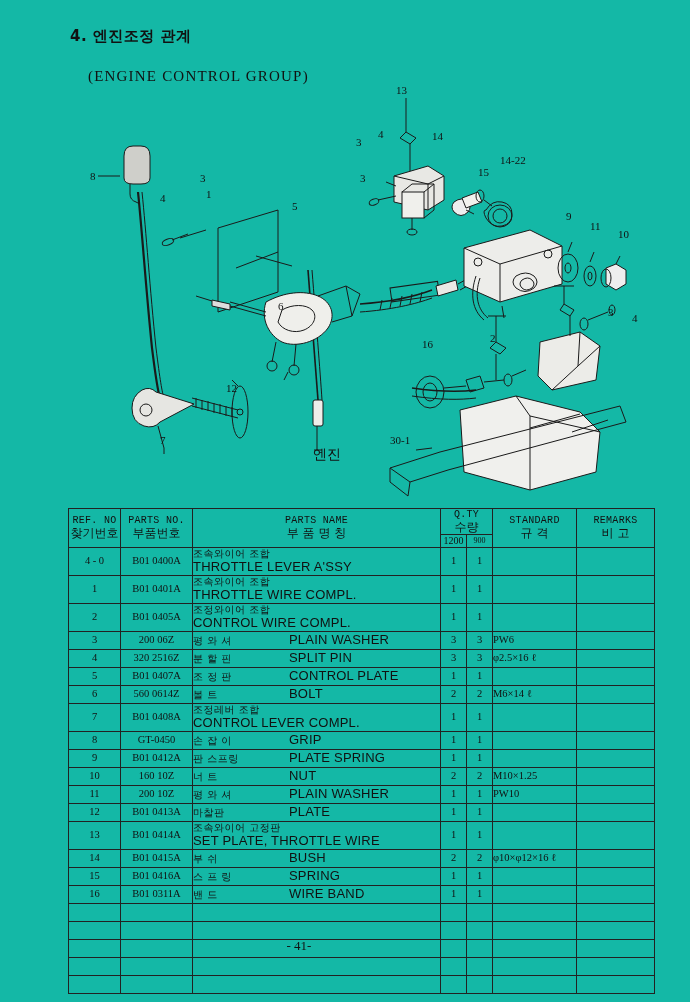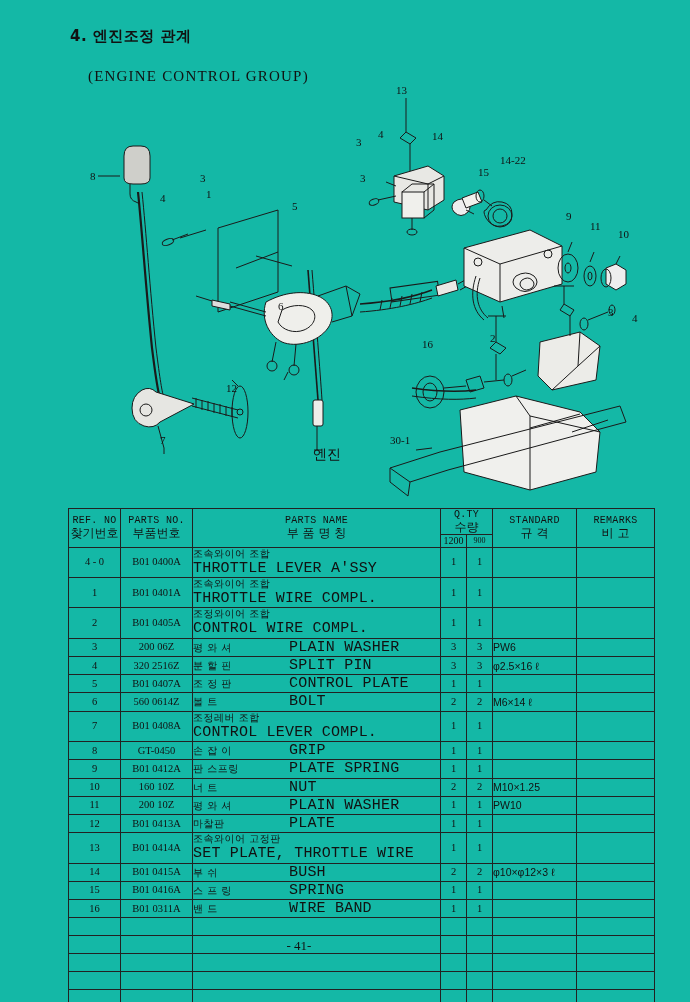--- a/index.html
+++ b/index.html
@@ -91,33 +91,33 @@
   .col-pno   { width: 72px; }
   .col-name  { width: 248px; }
   .col-q1    { width: 26px; }
   .col-q2    { width: 26px; }
   .col-std   { width: 84px; }
   .col-rem   { width: 78px; }
   td.ref   { text-align: center; font-family: "Liberation Serif", serif; height: 17px;}
   td.pno   { text-align: center; font-family: "Liberation Serif", serif; }
   td.nm    { padding-left: 4px; }
   td.qty   { text-align: center; font-family: "Liberation Serif", serif; }
-  td.std   { padding-left: 4px; font-family: Liberation Sans, sans-serif; }
+  td.std   { padding-left: 4px; font-family: Liberation Serif, serif; }
   td.rem   { }
   .nm-ko {
     display: inline-block;
     width: 96px;
     font-family: "DejaVu Sans", sans-serif;
     font-size: 10px;
     letter-spacing: 0.5px;
   }
   .nm-en {
     display: inline-block;
-    font-family: Liberation Mono, monospace;
-    font-size: 15px;
+    font-family: Liberation Sans, sans-serif;
+    font-size: 13px;
     letter-spacing: .2px;
   }
   .qty-head-top { border-bottom: 1px solid #222; }
   .empty-row td { height: 17px; }
   
   .pagenum {
     position: absolute;
     left: 0;
     top: 938px;
     width: 598px;
@@ -481,21 +481,21 @@
             <td class="qty">1</td>
             <td class="std"></td>
             <td class="rem"></td>
           </tr>
           <tr>
             <td class="ref">14</td>
             <td class="pno">B01 0415A</td>
             <td class="nm"><span class="nm-ko">부 쉬</span><span class="nm-en">BUSH</span></td>
             <td class="qty">2</td>
             <td class="qty">2</td>
-            <td class="std">φ10×φ12×3 ℓ</td>
+            <td class="std">φ10×φ12×16 ℓ</td>
             <td class="rem"></td>
           </tr>
           <tr>
             <td class="ref">15</td>
             <td class="pno">B01 0416A</td>
             <td class="nm"><span class="nm-ko">스 프 링</span><span class="nm-en">SPRING</span></td>
             <td class="qty">1</td>
             <td class="qty">1</td>
             <td class="std"></td>
             <td class="rem"></td>

